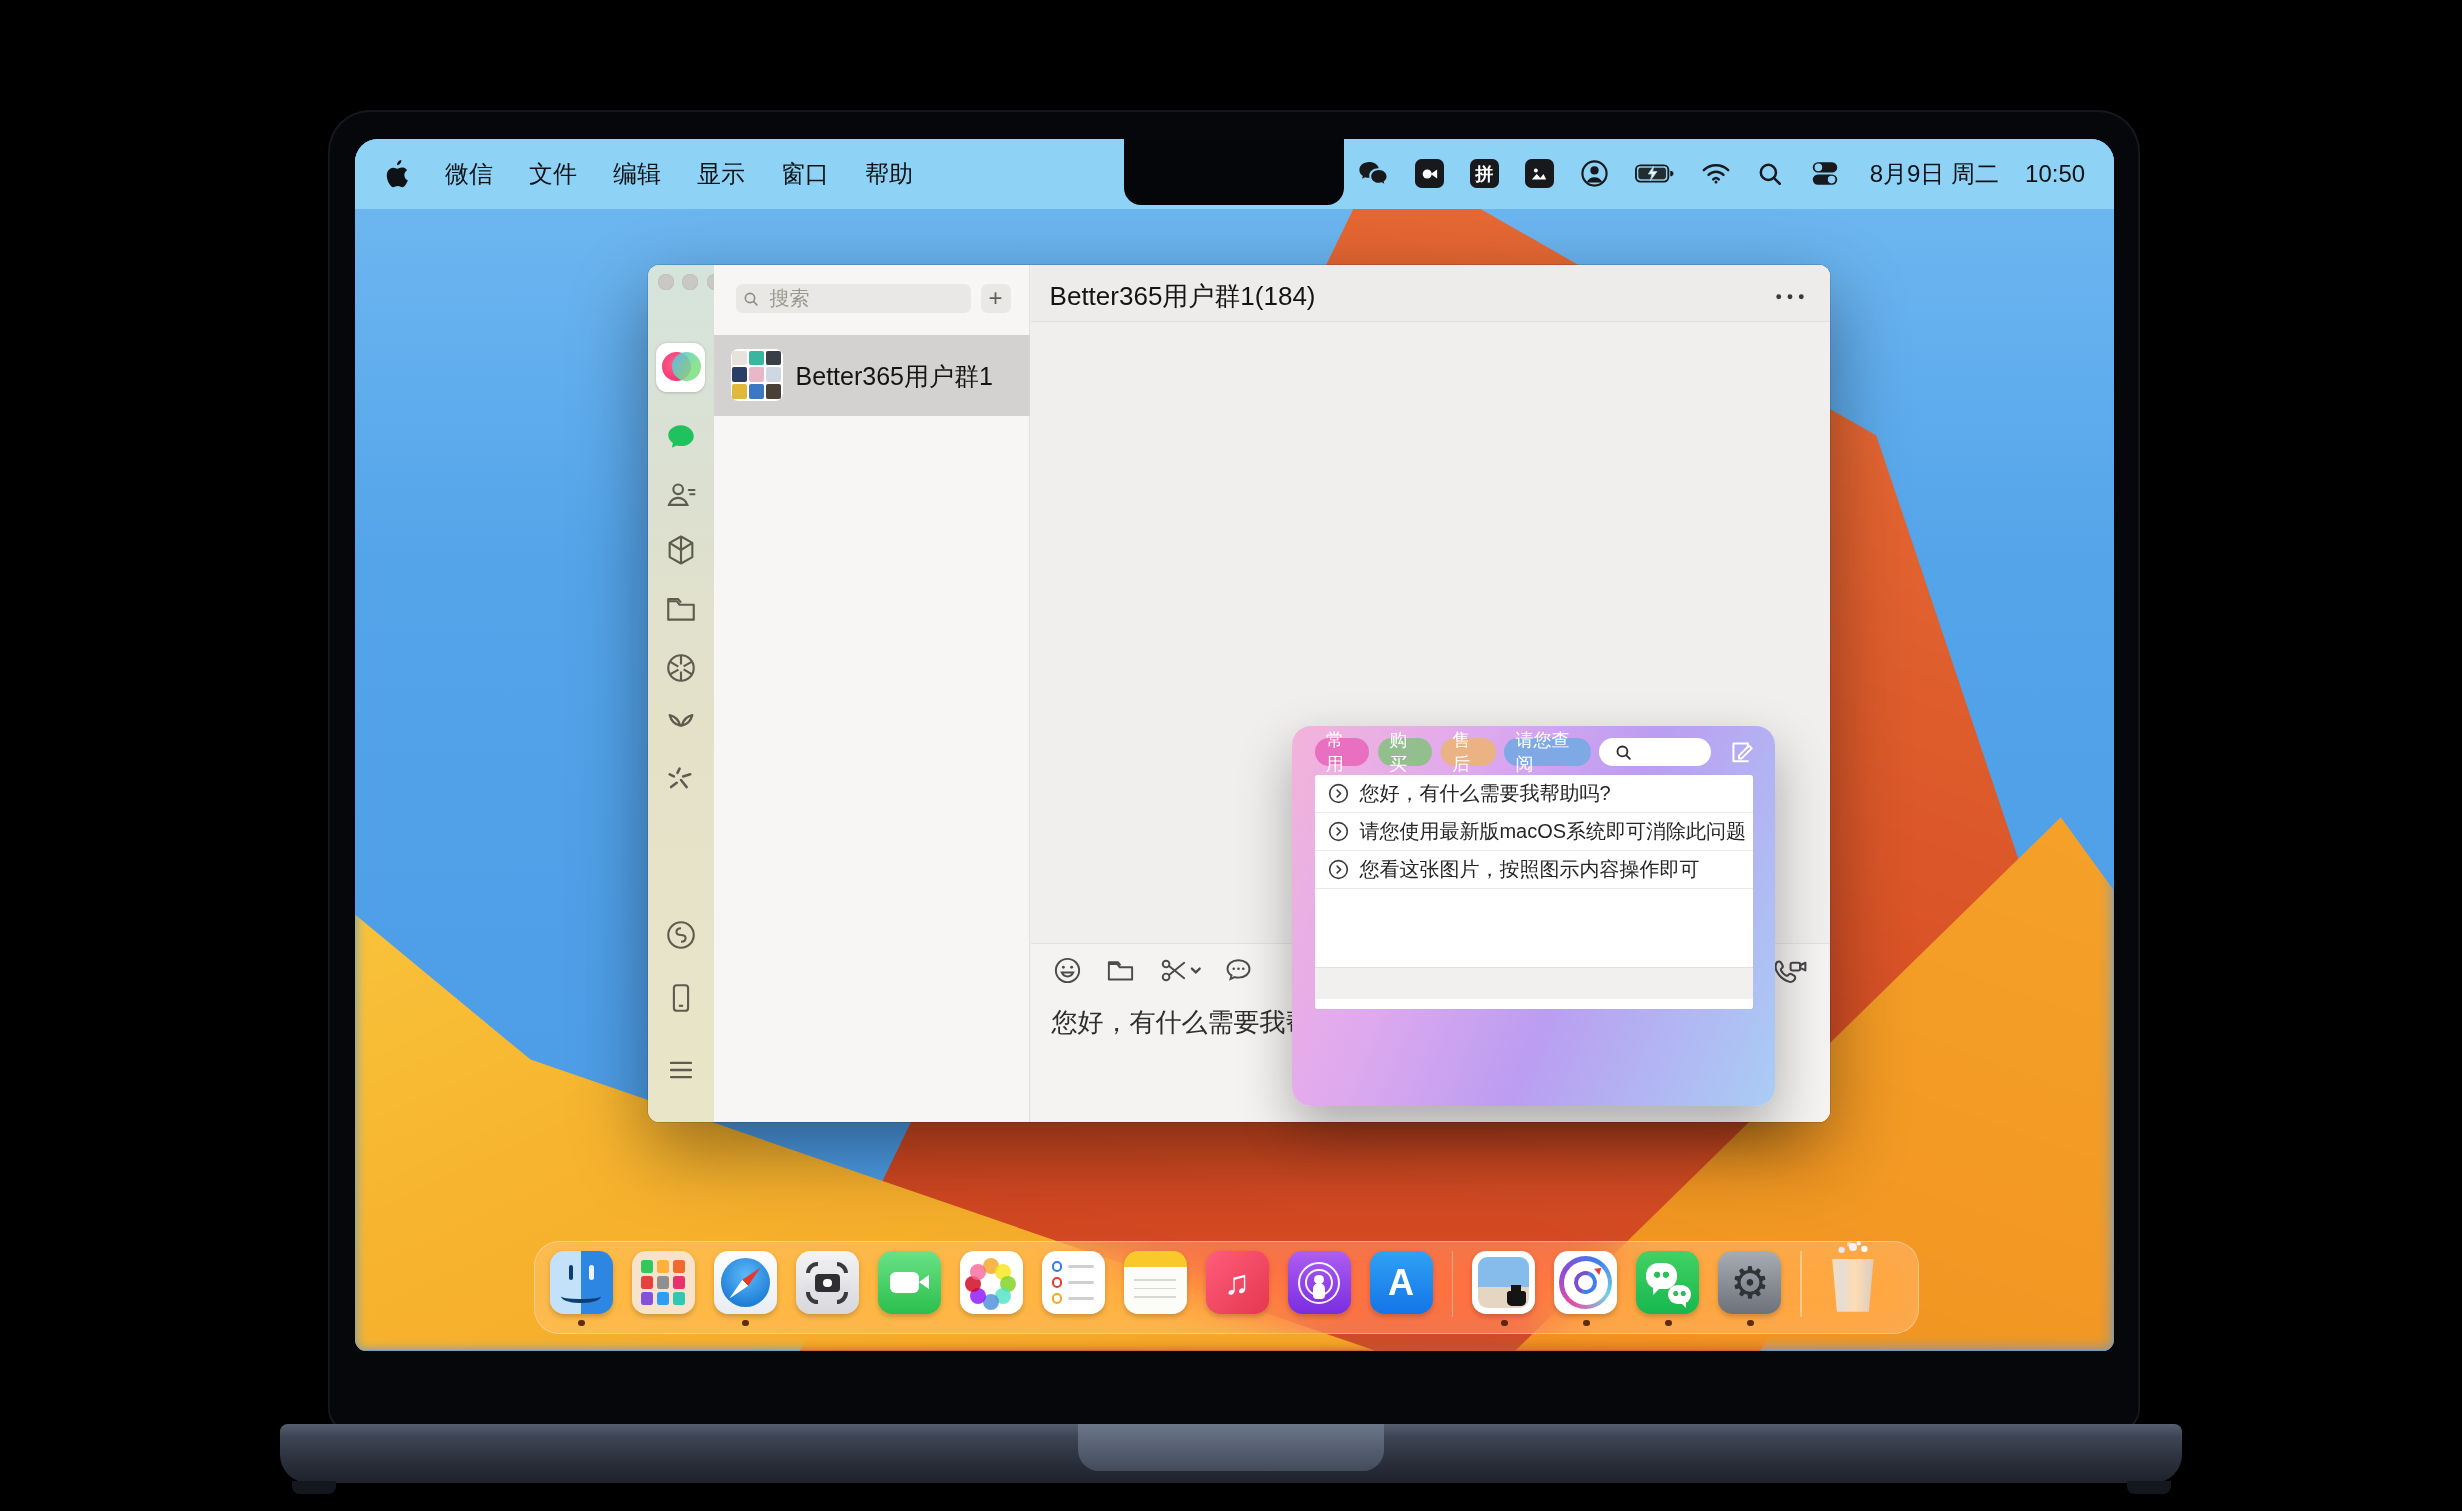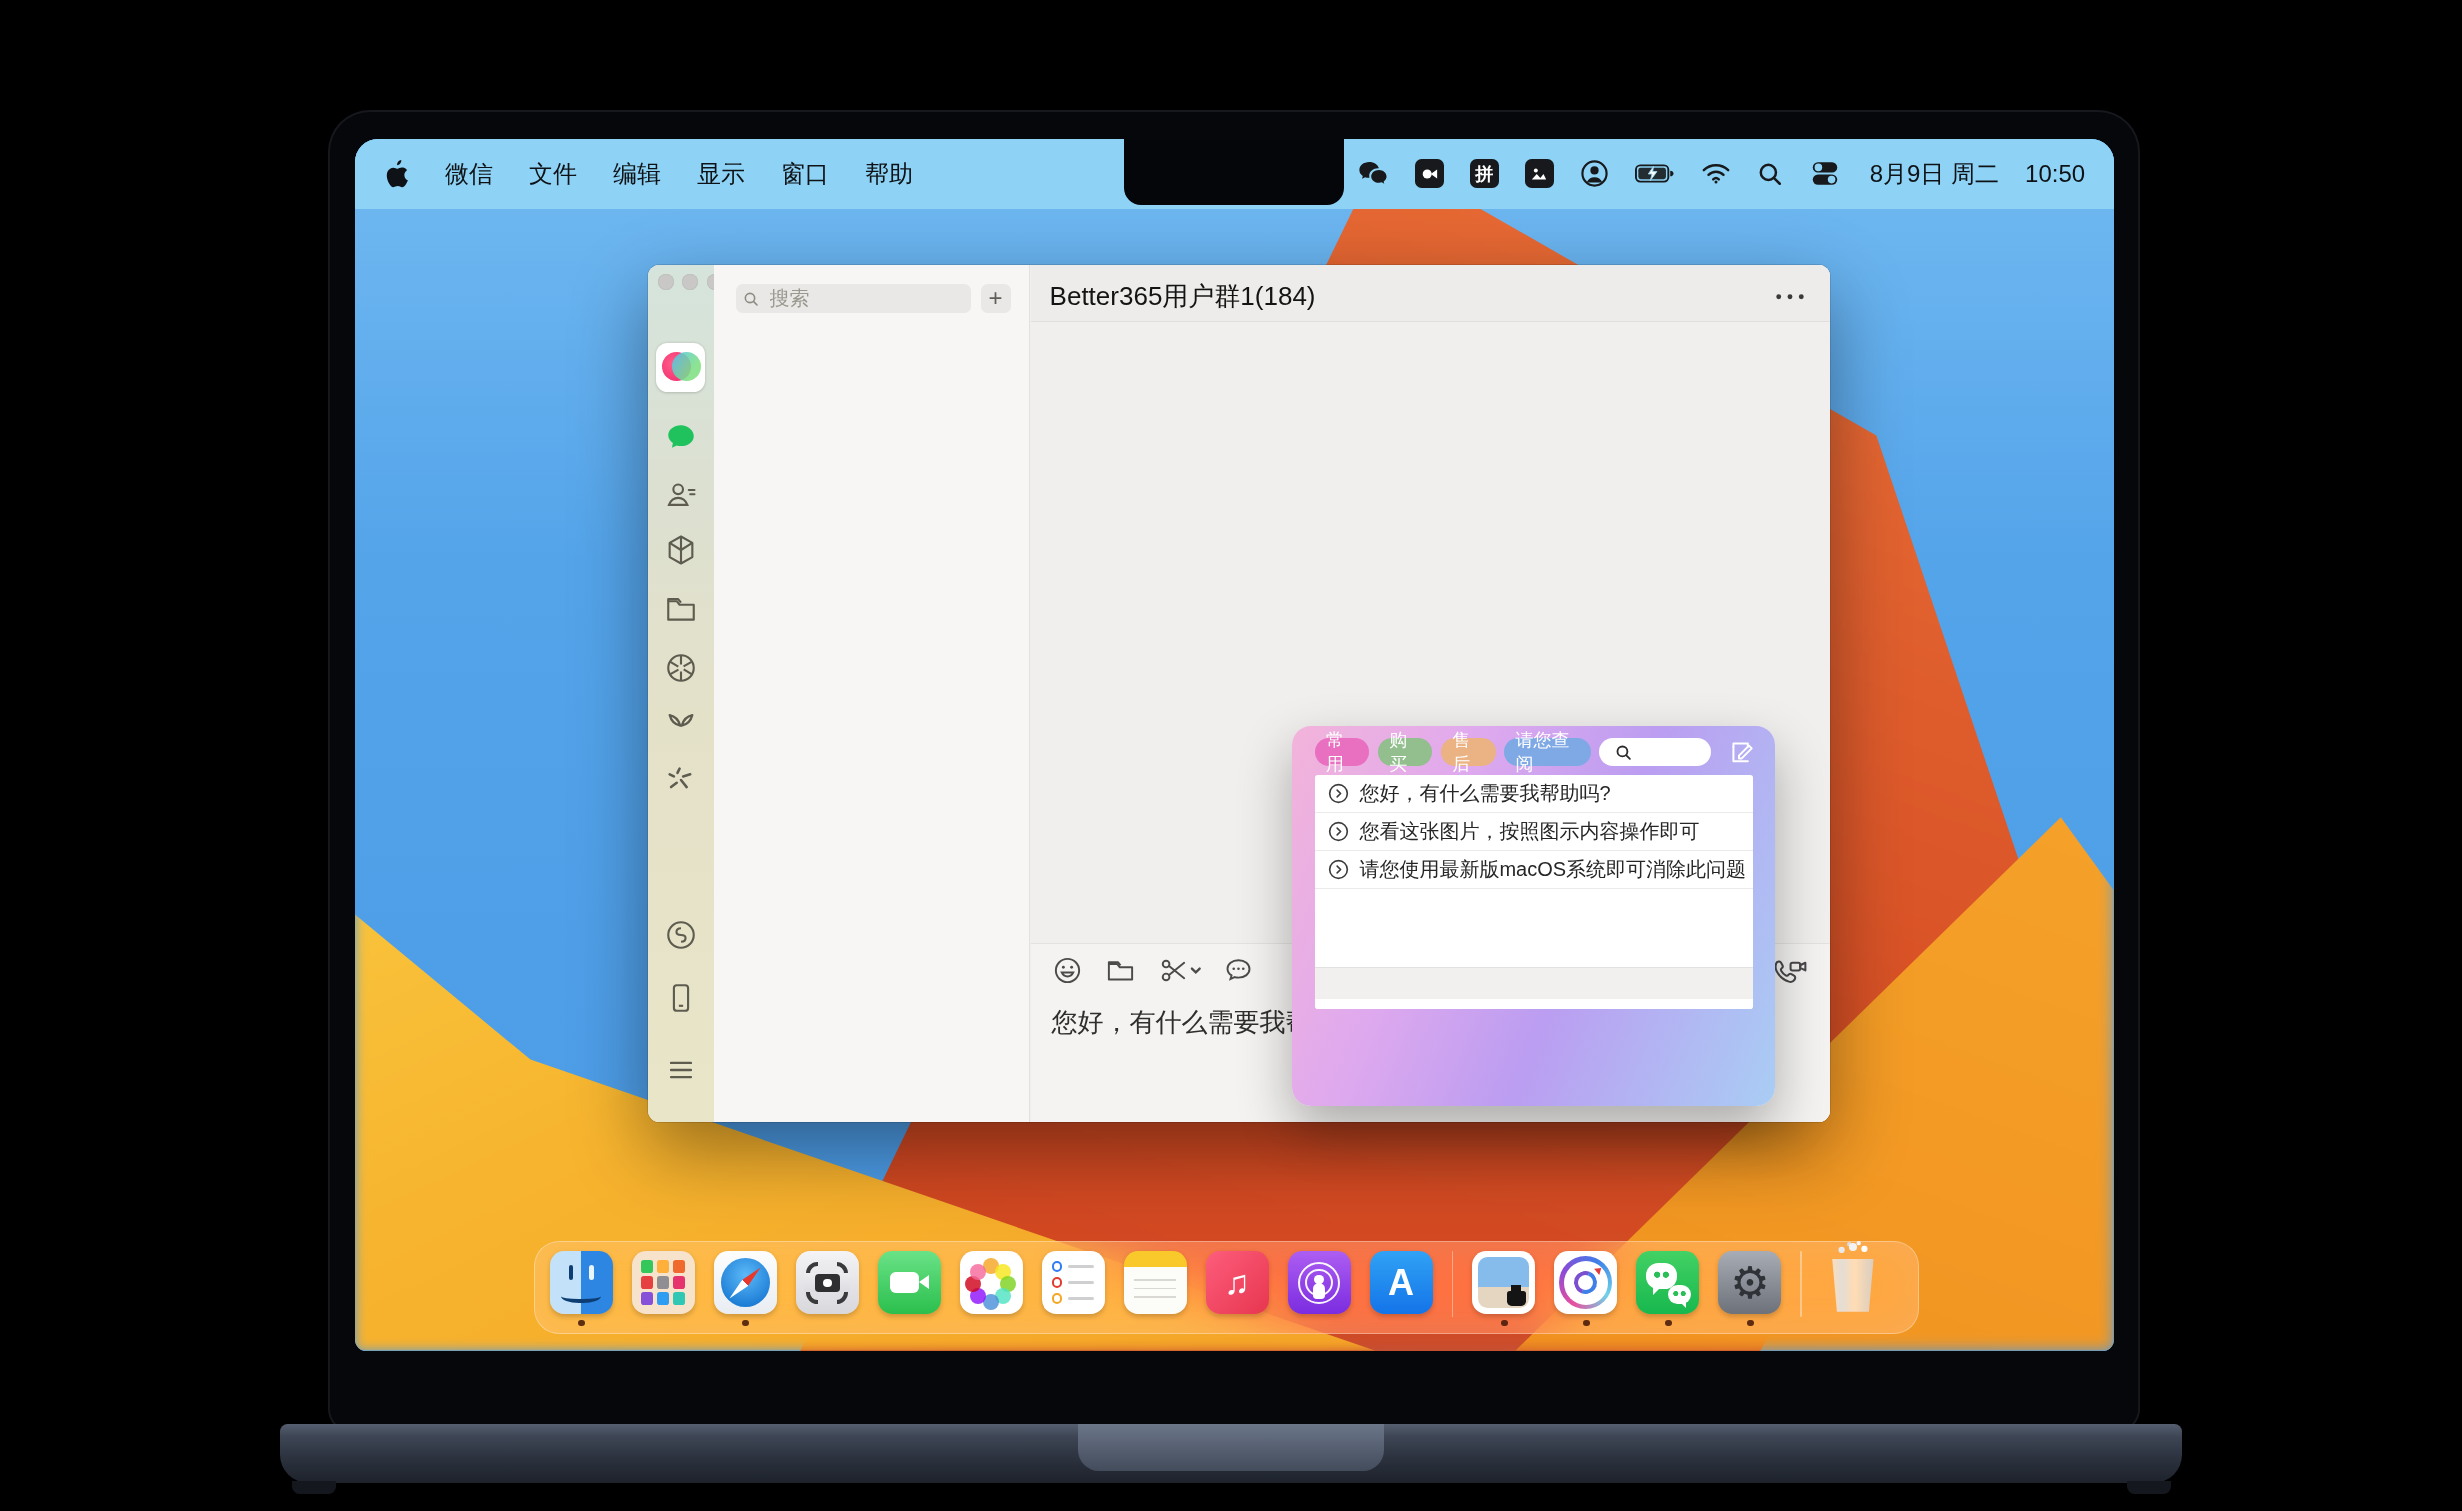--- a/index.html
+++ b/index.html
@@ -383,20 +383,34 @@
         <div class="wx-list">
           <input class="wx-search" type="text" placeholder="搜索" style="">
           <span class="wx-search-mag">
             <svg width="16" height="16" viewBox="0 0 24 24" fill="none" stroke="currentColor" stroke-width="2.4" stroke-linecap="round">
                 <circle cx="10.5" cy="10.5" r="7"></circle>
                 <path d="M16 16l5 5"></path>
               </svg>
           </span>
           <div class="wx-add">+</div>
 
+          <div class="chat-row">
+            <div class="grp-av">
+              <span style="background:#e7e3dc"></span>
+                <span style="background:#38b6a0"></span>
+                <span style="background:#3a3f46"></span>
+              <span style="background:#2b3f66"></span>
+                <span style="background:#e8b8c8"></span>
+                <span style="background:#cfd8e2"></span>
+              <span style="background:#e0b93a"></span>
+                <span style="background:#3a78c2"></span>
+                <span style="background:#4a4136"></span>
+            </div>
+            <span class="name">Better365用户群1</span>
+          </div>
 
         </div>
 
         <div class="wx-main">
           <div class="wx-head">
             <span class="title">Better365用户群1(184)</span>
             <span class="wx-more">
               <svg width="32" height="9.5" viewBox="0 0 34 10">
                   <circle cx="5" cy="5" r="2.6" fill="currentColor"></circle>
                   <circle cx="17" cy="5" r="2.6" fill="currentColor"></circle>
@@ -481,30 +495,30 @@
               </span>
             <span class="rtx">您好，有什么需要我帮助吗?</span>
           </div>
           <div class="qr-row">
             <span class="ric">
                 <svg width="23" height="23" viewBox="0 0 24 24" fill="none" stroke="currentColor" stroke-width="1.7" stroke-linecap="round" stroke-linejoin="round">
                   <circle cx="12" cy="12" r="9.2"></circle>
                   <path d="M10.6 8.4L14.2 12l-3.6 3.6"></path>
                 </svg>
               </span>
-            <span class="rtx">您看这张图片，按照图示内容操作即可</span>
+            <span class="rtx">请您使用最新版macOS系统即可消除此问题</span>
           </div>
           <div class="qr-row">
             <span class="ric">
                 <svg width="23" height="23" viewBox="0 0 24 24" fill="none" stroke="currentColor" stroke-width="1.7" stroke-linecap="round" stroke-linejoin="round">
                   <circle cx="12" cy="12" r="9.2"></circle>
                   <path d="M10.6 8.4L14.2 12l-3.6 3.6"></path>
                 </svg>
               </span>
-            <span class="rtx">请您使用最新版macOS系统即可消除此问题</span>
+            <span class="rtx">您看这张图片，按照图示内容操作即可</span>
           </div>
           <div class="qr-foot"></div>
         </div>
       </div>
 
       <div class="dock">
         <div class="dk finder running">
           <span class="fin-eye l"></span>
             <span class="fin-eye r"></span>
             <span class="fin-smile"></span>

